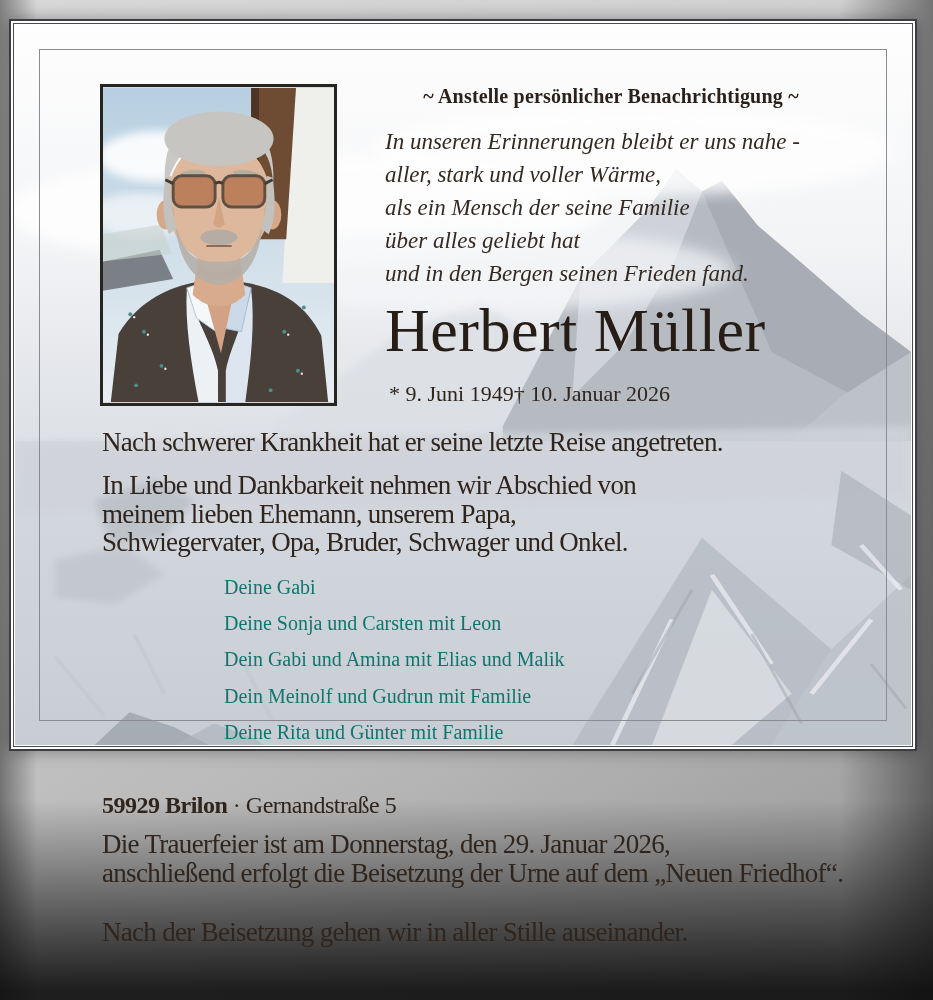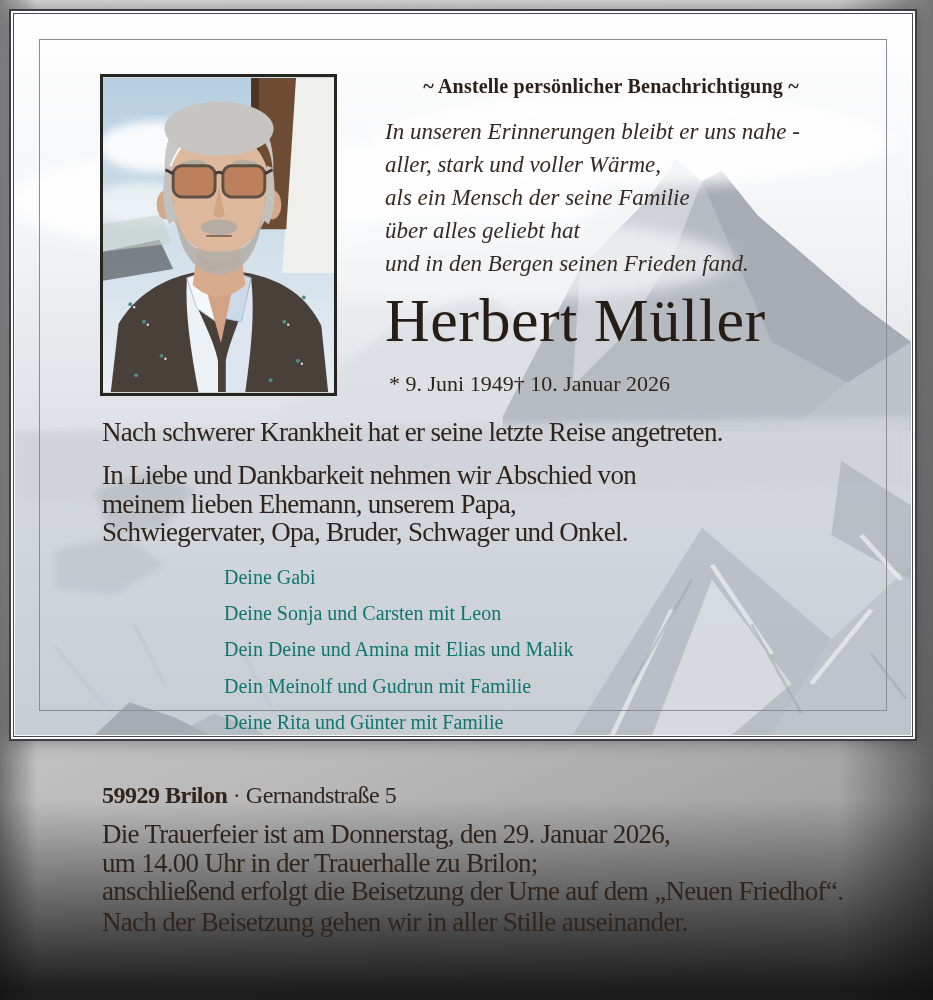--- a/index.html
+++ b/index.html
@@ -9,21 +9,21 @@
   }
   .page {
     position:relative; width:933px; height:1000px;
     background:
       linear-gradient(to bottom, rgba(0,0,0,0) 0%, rgba(0,0,0,0) 80%, rgba(10,10,10,.88) 99%),
       linear-gradient(to right, rgba(0,0,0,0) 0%, rgba(0,0,0,0) 90%, rgba(25,25,25,.5) 100%),
       linear-gradient(to left, rgba(0,0,0,0) 0%, rgba(0,0,0,0) 96%, rgba(20,20,20,.45) 100%),
       linear-gradient(155deg, #d9d9d9 0%, #cfcfcf 35%, #b8b8b8 65%, #909090 100%);
   }
   .card {
-    position:absolute; left:9px; top:9px; width:908px; height:732px;
+    position:absolute; left:9px; top:19px; width:908px; height:732px;
     background:#fdfdfd;
     border:2px solid #3c3c42;
     box-shadow:0 0 16px rgba(0,0,0,.35);
   }
   .card-line2 { position:absolute; inset:2px; border:1px solid #4a4a52; }
   .bg-art { position:absolute; inset:4px; overflow:hidden; }
   .bg-art svg { width:100%; height:100%; display:block; }
   .inner-frame { position:absolute; inset:28px; border:1px solid #8b8b92; }
 
   .txt { position:absolute; color:#30251d; }
@@ -213,31 +213,30 @@
 
     <div class="txt narrow farewell">
       <div>In Liebe und Dankbarkeit nehmen wir Abschied von</div>
       <div>meinem lieben Ehemann, unserem Papa,</div>
       <div>Schwiegervater, Opa, Bruder, Schwager und Onkel.</div>
     </div>
 
     <div class="txt mourners">
       <div>Deine Gabi</div>
       <div>Deine Sonja und Carsten mit Leon</div>
-      <div>Dein Deine und Amina mit Elias und Malik</div>
+      <div>Dein Gabi und Amina mit Elias und Malik</div>
       <div>Dein Meinolf und Gudrun mit Familie</div>
       <div>Deine Rita und Günter mit Familie</div>
     </div>
 
     <div class="txt address-line">
       <span class="city">59929 Brilon</span>
       <span>· Gernandstraße 5</span>
     </div>
 
     <div class="txt narrow funeral">
       <div>Die Trauerfeier ist am Donnerstag, den 29. Januar 2026,</div>
-      <div>um 14.00 Uhr in der Trauerhalle zu Brilon;</div>
       <div>anschließend erfolgt die Beisetzung der Urne auf dem „Neuen Friedhof“.</div>
     </div>
 
     <div class="txt narrow closing-line">Nach der Beisetzung gehen wir in aller Stille auseinander.</div>
   </div>
 </div>
 
 </body></html>

